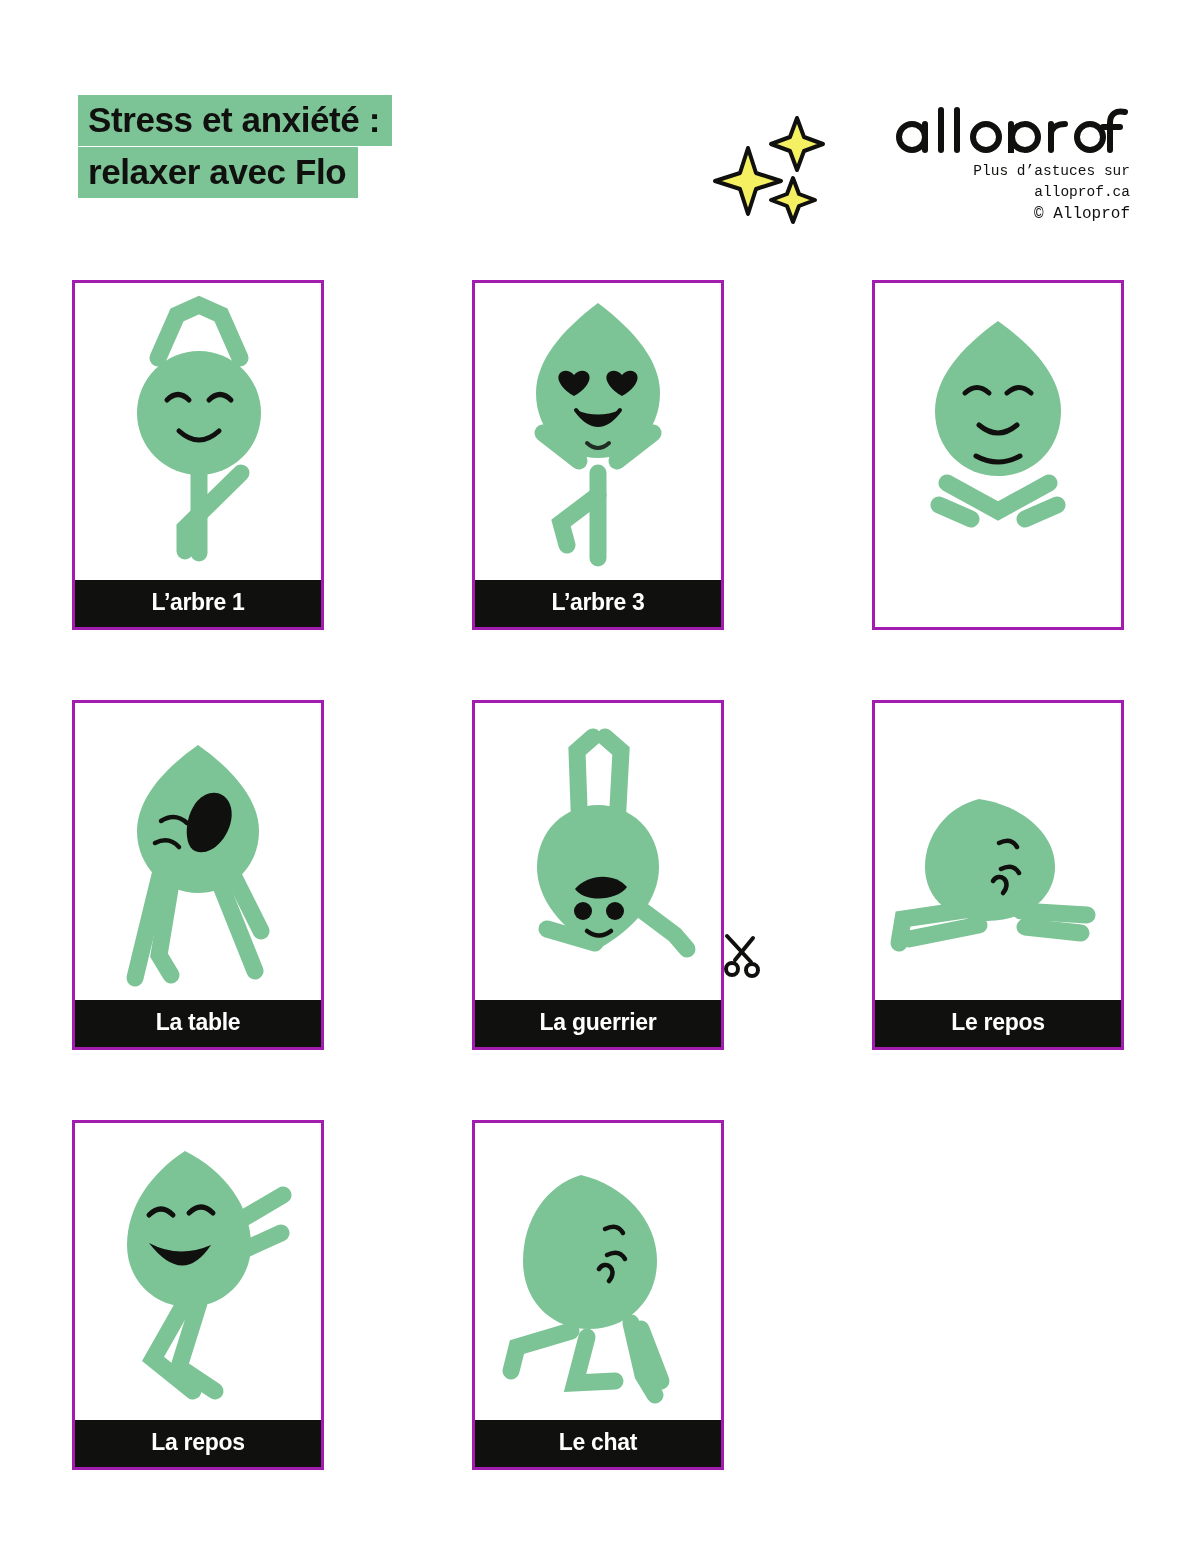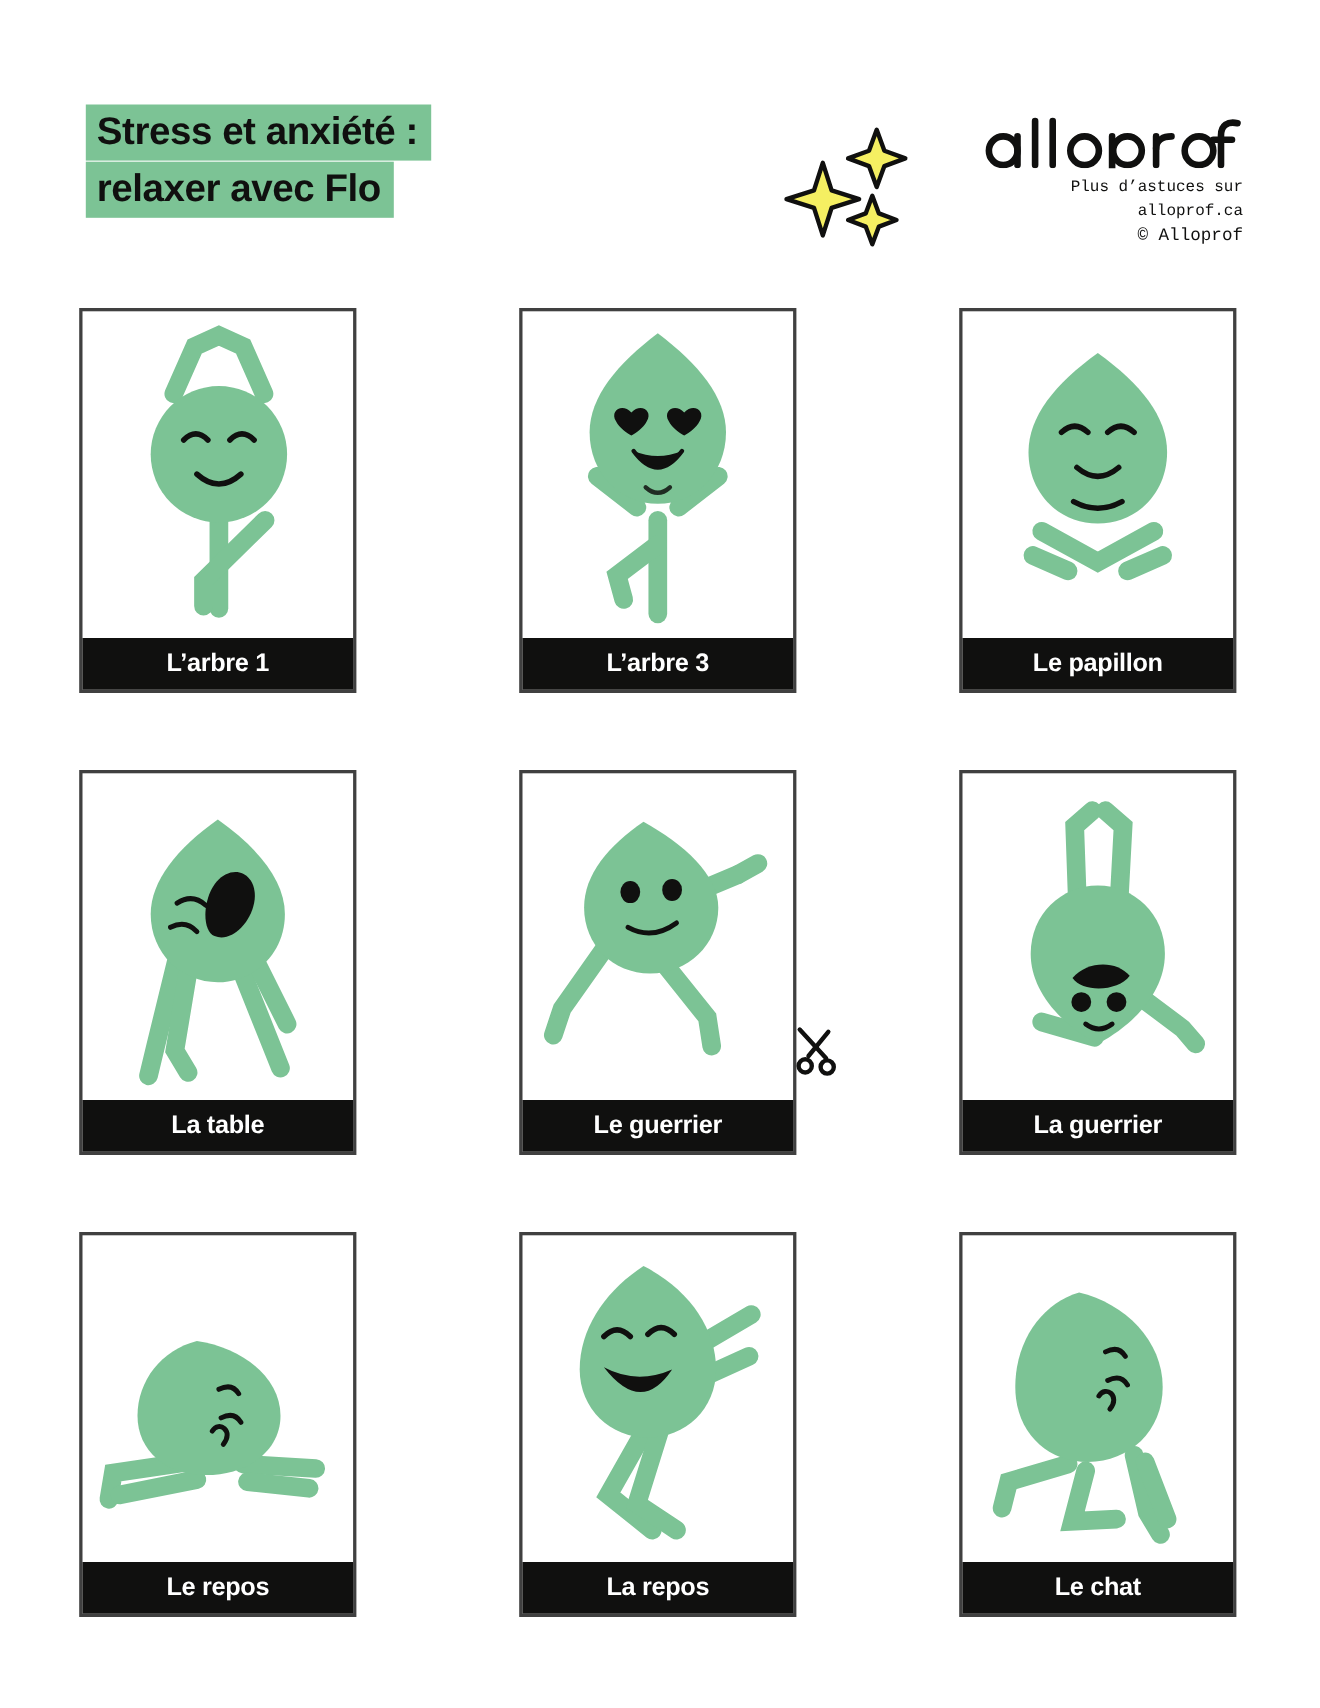--- a/index.html
+++ b/index.html
@@ -81,21 +81,21 @@
     left: 72px;
     width: 1060px;
     display: grid;
     grid-template-columns: repeat(3, 252px);
     grid-column-gap: 148px;
     grid-row-gap: 70px;
   }
   .card {
     width: 252px;
     background: #ffffff;
-    border: 3px solid #404040;
+    border: 3px solid #a21caf;
     box-sizing: border-box;
     display: flex;
     flex-direction: column;
   }
   .card-art {
     height: 297px;
     position: relative;
     overflow: hidden;
   }
   .card-art svg { display: block; }
@@ -223,21 +223,20 @@
         </g>
         <path d="M123 38 C162 66 186 96 186 128 C186 166 158 193 123 193 C88 193 60 166 60 128 C60 96 84 66 123 38 Z" fill="#7cc395"></path>
         <g stroke="#10100f" stroke-width="5" stroke-linecap="round" fill="none">
           <path d="M90 110 q12 -11 24 0"></path>
           <path d="M132 110 q12 -11 24 0"></path>
           <path d="M104 142 q19 16 38 0"></path>
           <path d="M101 173 q22 12 44 0"></path>
         </g>
       </svg>
     </div>
-    <div class="card-label">Le papillon</div>
   </div>
 
   <div class="card">
     <div class="card-art">
       <svg width="246" height="297" viewBox="0 0 246 297">
         <g stroke="#7cc395" stroke-width="17" stroke-linecap="round" fill="none">
           <path d="M86 168 L66 250 L60 275"></path>
           <path d="M96 180 L84 252 L96 272"></path>
           <path d="M140 168 L168 238 L180 268"></path>
           <path d="M152 160 L186 228"></path>
@@ -246,41 +245,20 @@
         <path d="M130 92 c16 -8 30 6 26 26 c-4 20 -22 36 -36 30 c-14 -6 -10 -46 10 -56 Z" fill="#10100f"></path>
         <g stroke="#10100f" stroke-width="4.5" stroke-linecap="round" fill="none">
           <path d="M86 118 q14 -9 26 2"></path>
           <path d="M80 140 q14 -7 24 4"></path>
         </g>
       </svg>
     </div>
     <div class="card-label">La table</div>
   </div>
 
-  <div class="card">
-    <div class="card-art">
-      <svg width="246" height="297" viewBox="0 0 246 297">
-        <g stroke="#7cc395" stroke-width="17" stroke-linecap="round" fill="none">
-          <path d="M141 115 L196 92"></path>
-          <path d="M196 92 L214 82"></path>
-          <path d="M84 146 L36 214 L28 238"></path>
-          <path d="M128 172 L168 222 L172 248"></path>
-        </g>
-        <path d="M110 44 C146 64 178 92 178 122 C178 156 150 182 116 182 C82 182 56 156 56 122 C56 92 78 66 110 44 Z" fill="#7cc395"></path>
-        <g fill="#10100f">
-          <ellipse cx="98" cy="108" rx="9" ry="10"></ellipse>
-          <ellipse cx="136" cy="106" rx="9" ry="10"></ellipse>
-        </g>
-        <g stroke="#10100f" stroke-width="4.5" stroke-linecap="round" fill="none">
-          <path d="M96 140 q22 12 44 -4"></path>
-        </g>
-      </svg>
-    </div>
-    <div class="card-label">Le guerrier</div>
-  </div>
 
   <div class="card">
     <div class="card-art">
       <svg width="246" height="297" viewBox="0 0 246 297">
         <g stroke="#7cc395" stroke-width="17" stroke-linecap="round" fill="none">
           <path d="M106 160 L102 48 L118 34"></path>
           <path d="M140 160 L146 48 L130 34"></path>
           <path d="M152 196 L200 232 L212 246"></path>
           <path d="M72 226 L120 240"></path>
         </g>

